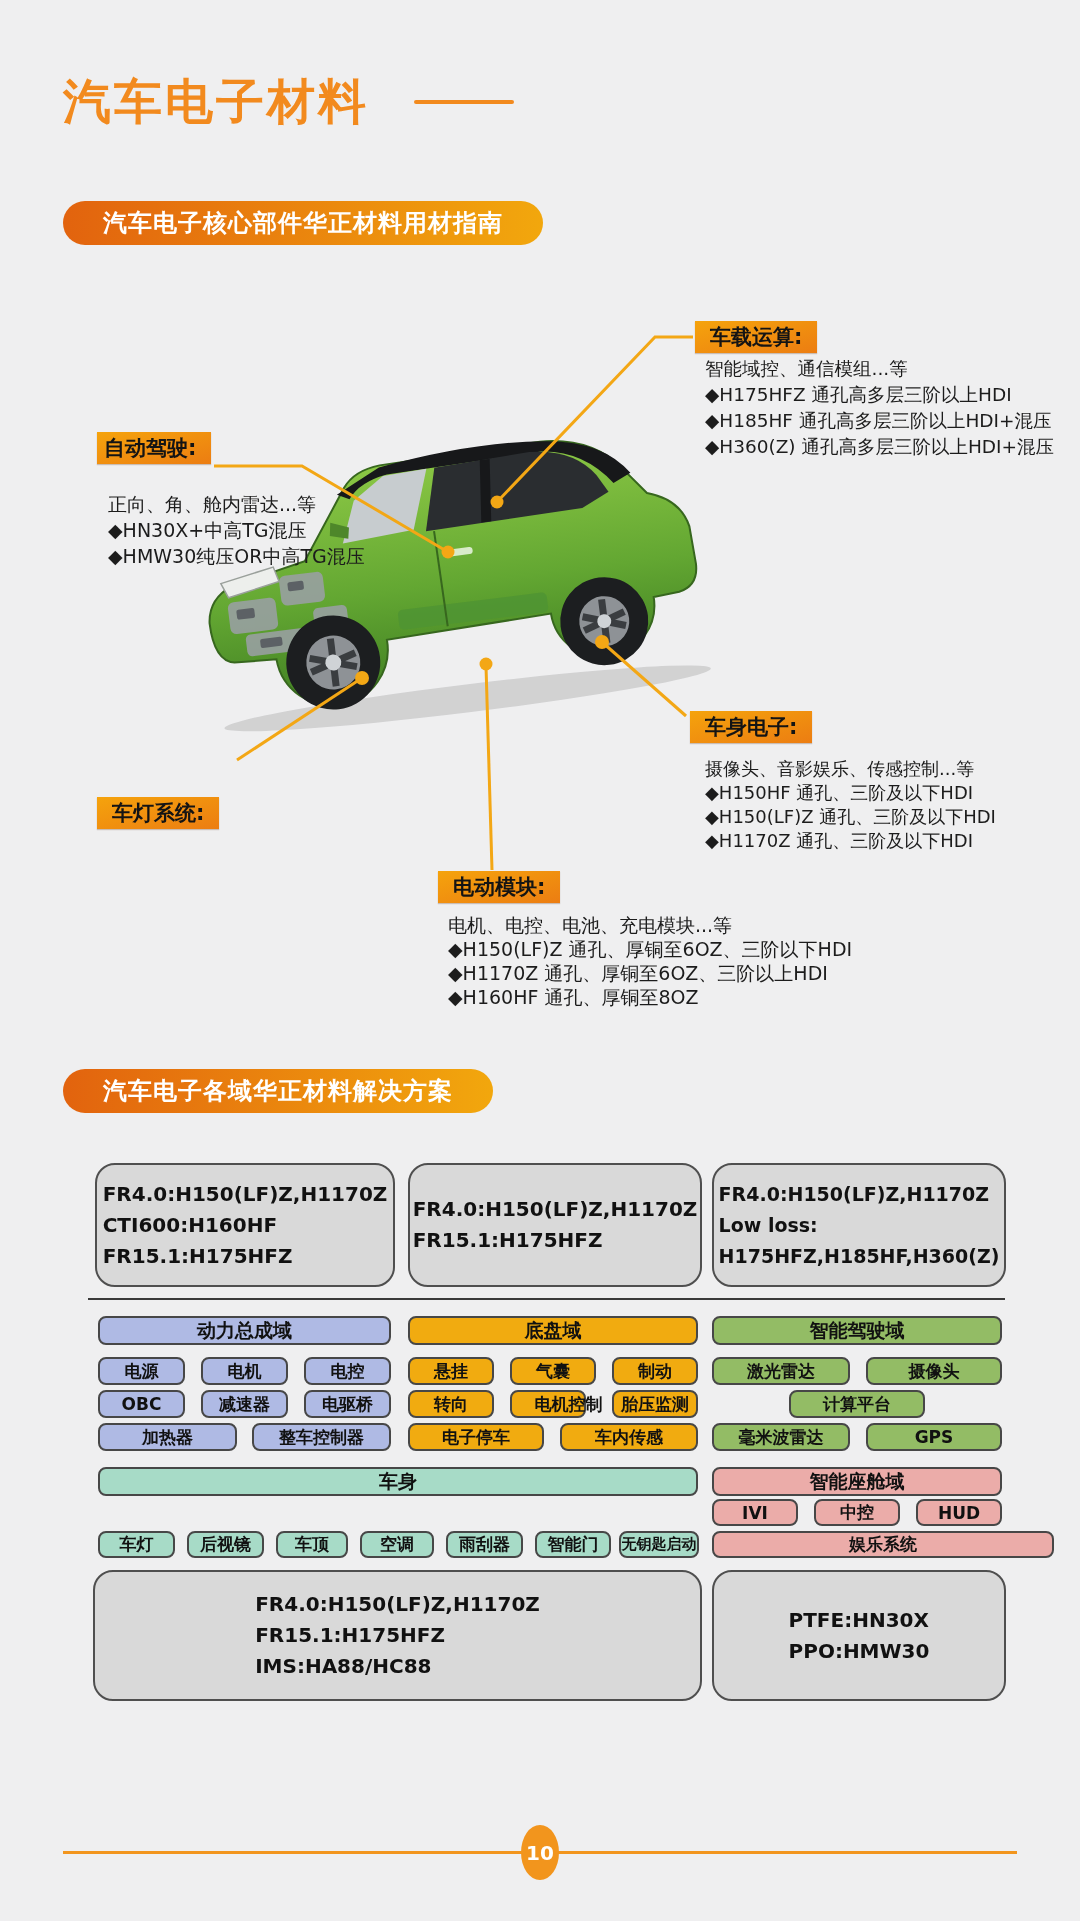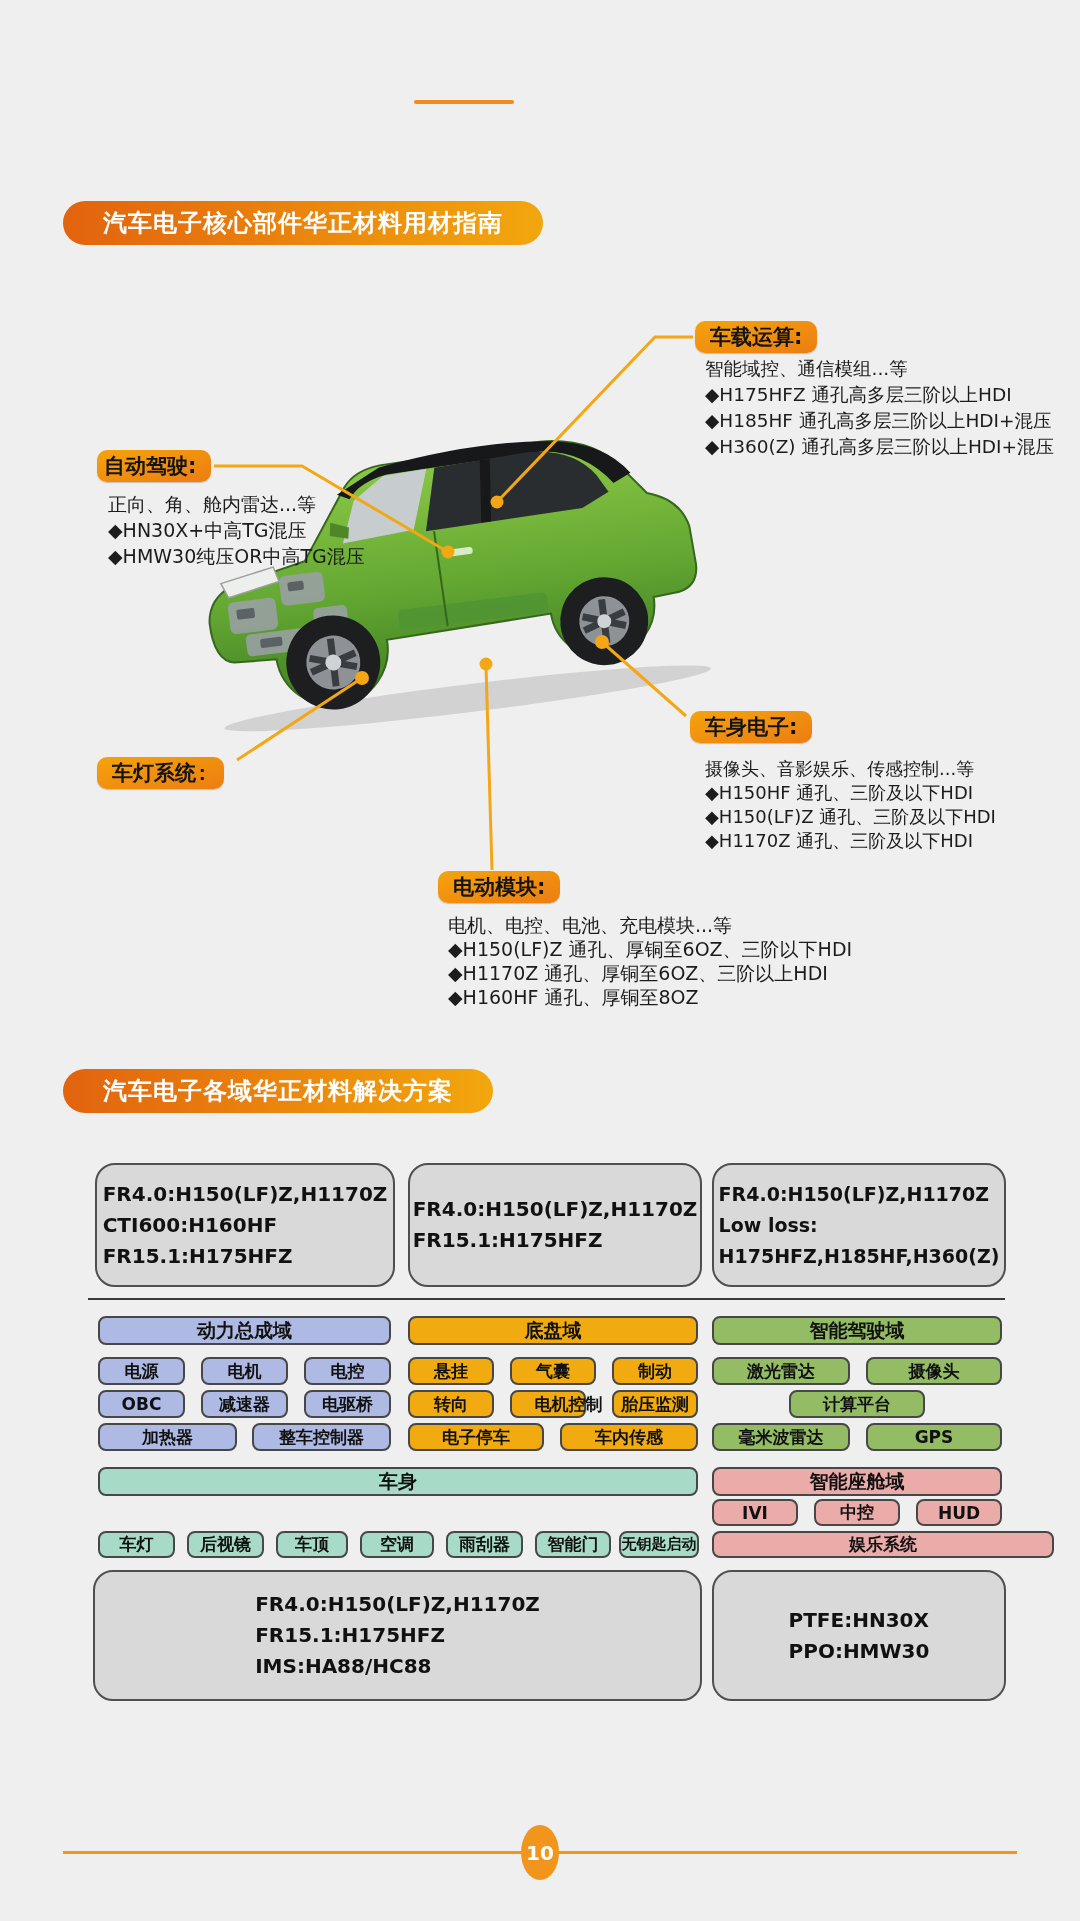--- a/index.html
+++ b/index.html
@@ -13,21 +13,21 @@
 
   .page-title{position:absolute;left:63px;top:70px;font-size:48px;font-weight:800;
               color:var(--accent);letter-spacing:3px;white-space:nowrap;}
   .title-line{position:absolute;left:414px;top:100px;width:100px;height:4px;background:var(--accent);border-radius:2px;}
 
   .section-badge{position:absolute;height:44px;border-radius:26px;
     background:linear-gradient(90deg,#E2630E,#F2A70D);
     color:#fff;font-size:24px;font-weight:700;letter-spacing:1px;
     display:flex;align-items:center;padding:0 40px;white-space:nowrap;}
 
-  .callout-badge{position:absolute;height:32px;padding:0 15px;border-radius:10px;
+  .callout-badge{position:absolute;height:32px;padding:0 15px;border-radius:0;
     background:linear-gradient(165deg,#F5A30C,#EC7D12);
     display:flex;align-items:center;font-size:21px;font-weight:800;color:#141414;
     white-space:nowrap;box-shadow:0 1px 1px rgba(90,40,0,.25);}
   .callout-text{position:absolute;font-weight:500;color:#1c1c1c;white-space:nowrap;}
   .callout-text div{white-space:nowrap;}
 
   .overlay{position:absolute;left:0;top:0;pointer-events:none;}
 
   .gray-box{position:absolute;background:#D9D9D9;border:2px solid #4F4F4F;border-radius:20px;
     display:flex;align-items:center;justify-content:center;}
@@ -53,20 +53,21 @@
     border-radius:50%;color:#fff;font-size:20px;font-weight:700;
     display:flex;align-items:center;justify-content:center;}
 
   .car-wrap{position:absolute;left:186px;top:398px;width:520px;height:330px;transform:rotate(-7deg);}
 </style>
 </head>
 <body>
 
 <div class="page">
 
+  <div class="page-title">汽车电子材料</div>
   <div class="title-line"></div>
 
   <div class="section-badge" style="left:63px;top:201px;">汽车电子核心部件华正材料用材指南</div>
 
   <div class="car-wrap">
     <svg width="520" height="330" viewBox="0 0 520 330">
       <defs>
         <linearGradient id="bodyG" x1="0" y1="0" x2="0" y2="1">
           <stop offset="0" stop-color="#8CC845"></stop>
           <stop offset="0.55" stop-color="#63A732"></stop>
@@ -138,28 +139,28 @@
   </svg>
 
   <div class="callout-badge" style="left:695px;top:321px;">车载运算:</div>
   <div class="callout-text" style="left:705px;top:356px;font-size:18.5px;line-height:26px;">
     <div>智能域控、通信模组...等</div>
     <div>◆H175HFZ 通孔高多层三阶以上HDI</div>
     <div>◆H185HF 通孔高多层三阶以上HDI+混压</div>
     <div>◆H360(Z) 通孔高多层三阶以上HDI+混压</div>
   </div>
 
-  <div class="callout-badge" style="left:97px;top:450px;padding-left:7px;">自动驾驶:</div>
+  <div class="callout-badge" style="left:97px;top:432px;padding-left:7px;">自动驾驶:</div>
   <div class="callout-text" style="left:108px;top:491px;font-size:19px;line-height:26px;">
     <div>正向、角、舱内雷达...等</div>
     <div>◆HN30X+中高TG混压</div>
     <div>◆HMW30纯压OR中高TG混压</div>
   </div>
 
-  <div class="callout-badge" style="left:97px;top:757px;font-family:Liberation Mono, monospace;">车灯系统:</div>
+  <div class="callout-badge" style="left:97px;top:797px;">车灯系统:</div>
 
   <div class="callout-badge" style="left:690px;top:711px;">车身电子:</div>
   <div class="callout-text" style="left:705px;top:757px;font-size:18px;line-height:24px;">
     <div>摄像头、音影娱乐、传感控制...等</div>
     <div>◆H150HF 通孔、三阶及以下HDI</div>
     <div>◆H150(LF)Z 通孔、三阶及以下HDI</div>
     <div>◆H1170Z 通孔、三阶及以下HDI</div>
   </div>
 
   <div class="callout-badge" style="left:438px;top:871px;">电动模块:</div>

